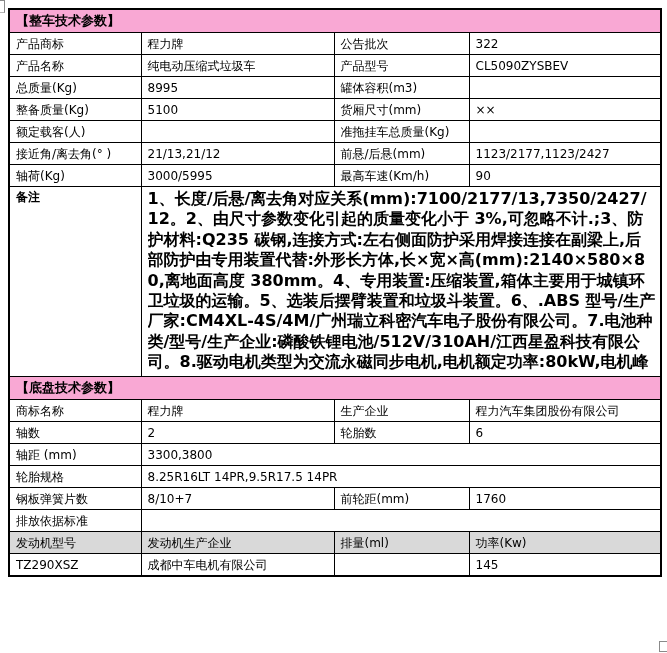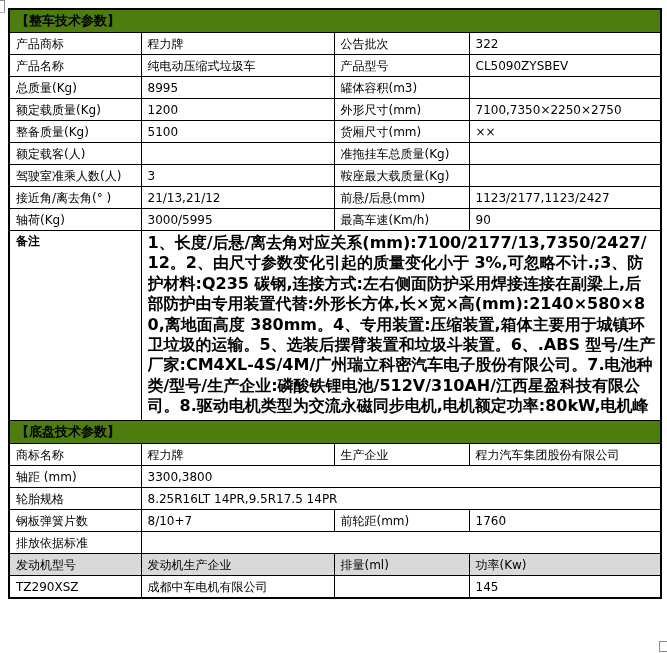--- a/index.html
+++ b/index.html
@@ -15,21 +15,21 @@
     border:2px solid #000;
   }
   td{
     border:1px solid #000;
     font-size:12px;line-height:16px;height:17px;
     padding:2px 4px 2px 6px;
     white-space:nowrap;overflow:hidden;
     vertical-align:middle;
   }
   tr.section td{
-    background:#4d7c0f;font-weight:bold;font-size:13px;height:18px;
+    background:#f9a8d4;font-weight:bold;font-size:13px;height:18px;
   }
   tr.gray td{background:#d9d9d9;}
   td.top{vertical-align:top;}
   td.remark-cell{height:185px;font-weight:bold;}
   .remark-text{
     white-space:normal;overflow:hidden;
     height:183px;line-height:20.4px;font-size:16px;
     word-break:break-all;
   }
   .artifact-tl{
@@ -71,41 +71,29 @@
     <td>产品型号</td>
     <td>CL5090ZYSBEV</td>
   </tr>
   <tr>
     <td>总质量(Kg)</td>
     <td>8995</td>
     <td>罐体容积(m3)</td>
     <td></td>
   </tr>
   <tr>
-    <td>额定载质量(Kg)</td>
-    <td>1200</td>
-    <td>外形尺寸(mm)</td>
-    <td>7100,7350×2250×2750</td>
-  </tr>
-  <tr>
     <td>整备质量(Kg)</td>
     <td>5100</td>
     <td>货厢尺寸(mm)</td>
     <td>××</td>
   </tr>
   <tr>
     <td>额定载客(人)</td>
     <td></td>
     <td>准拖挂车总质量(Kg)</td>
-    <td></td>
-  </tr>
-  <tr>
-    <td>驾驶室准乘人数(人)</td>
-    <td>3</td>
-    <td>鞍座最大载质量(Kg)</td>
     <td></td>
   </tr>
   <tr>
     <td>接近角/离去角(° )</td>
     <td>21/13,21/12</td>
     <td>前悬/后悬(mm)</td>
     <td>1123/2177,1123/2427</td>
   </tr>
   <tr>
     <td>轴荷(Kg)</td>
@@ -123,20 +111,26 @@
 
   <tr class="section">
     <td colspan="4">【底盘技术参数】</td>
   </tr>
 
   <tr>
     <td>商标名称</td>
     <td>程力牌</td>
     <td>生产企业</td>
     <td>程力汽车集团股份有限公司</td>
+  </tr>
+  <tr>
+    <td>轴数</td>
+    <td>2</td>
+    <td>轮胎数</td>
+    <td>6</td>
   </tr>
 
   <tr>
     <td>轴距 (mm)</td>
     <td colspan="3">3300,3800</td>
   </tr>
   <tr>
     <td>轮胎规格</td>
     <td colspan="3">8.25R16LT 14PR,9.5R17.5 14PR</td>
   </tr>

